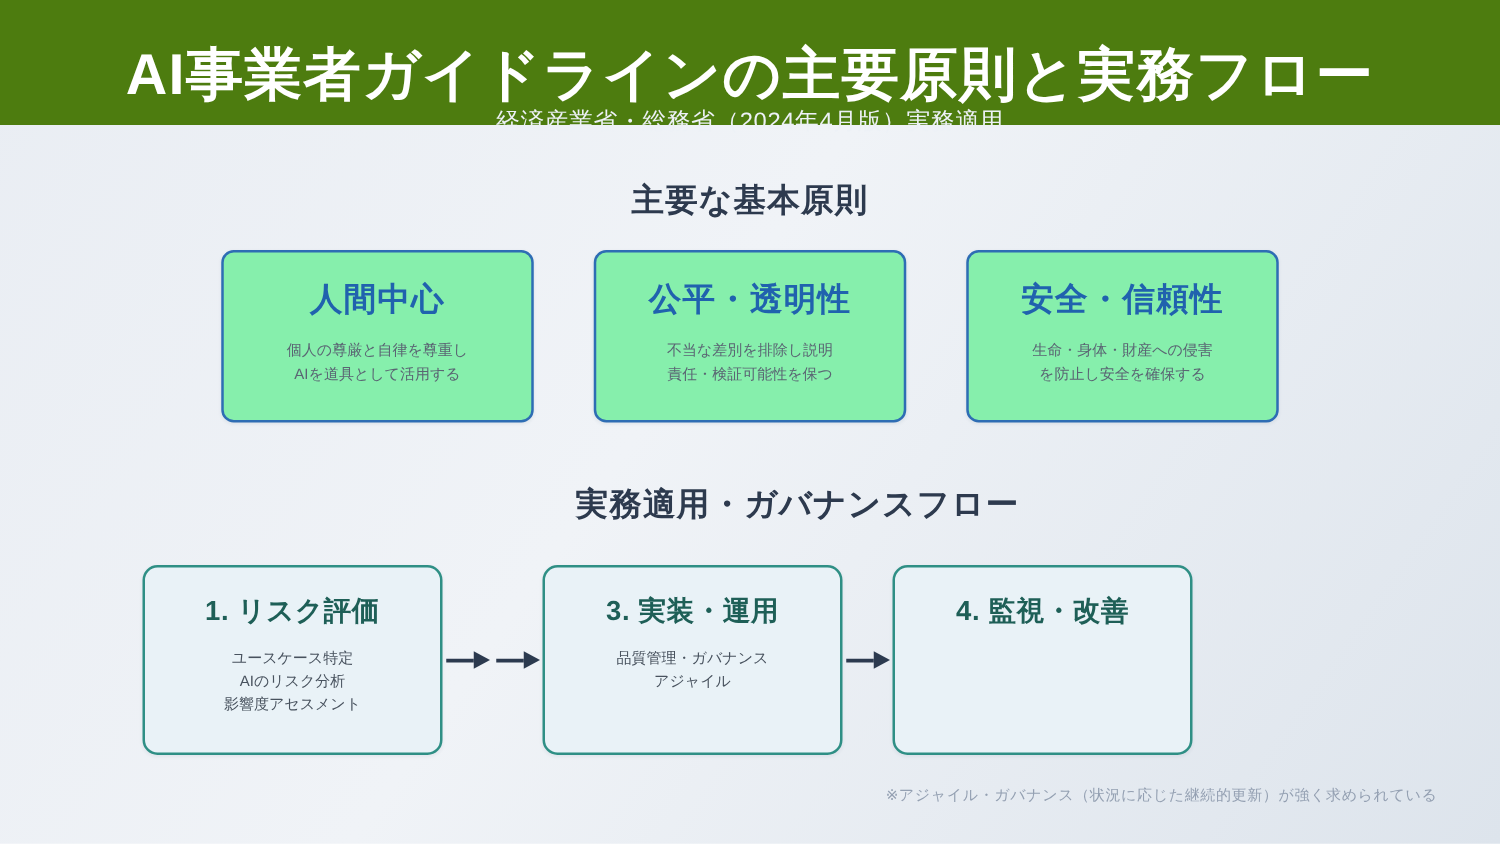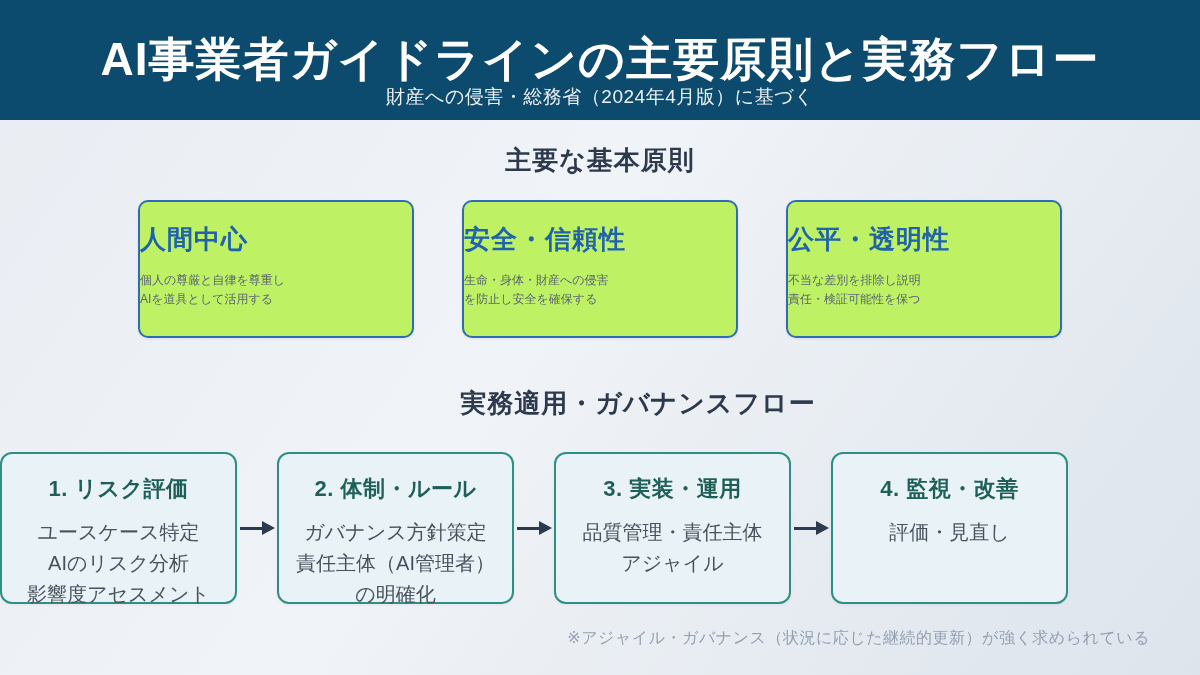--- a/index.html
+++ b/index.html
@@ -10,22 +10,22 @@
     height: 675px;
     overflow: hidden;
     font-family: "Liberation Sans", "DejaVu Sans", sans-serif;
     background: linear-gradient(125deg, #e9edf3 0%, #f0f3f7 45%, #dde4ec 100%);
   }
 
   
   .header {
     position: absolute;
     top: 0; left: 0;
-    width: 1200px; height: 120px;
-    background: #0c4a6e;
+    width: 1200px; height: 100px;
+    background: #4d7c0f;
   }
   .header-title {
     position: absolute;
     top: 34px; left: 0;
     width: 100%;
     text-align: center;
     color: #ffffff;
     font-size: 46px;
     font-weight: 800;
     line-height: 1.1;
@@ -59,26 +59,26 @@
   
   .principles-row {
     position: absolute;
     top: 200px; left: 0;
     width: 1200px;
     display: flex;
     justify-content: center;
     gap: 48px;
   }
   .principle-card {
-    width: 276px;
+    width: 250px;
     height: 138px;
-    background: #bef264;
+    background: #86efac;
     border: 2px solid #2e6db4;
     border-radius: 10px;
-    text-align: left;
+    text-align: center;
     box-shadow: 0 1px 3px rgba(30,58,92,0.08);
   }
   .principle-title {
     margin-top: 20px;
     color: #2062ae;
     font-size: 26px;
     font-weight: 800;
     letter-spacing: 1px;
   }
   .principle-body {
@@ -109,21 +109,21 @@
   .flow-title {
     margin-top: 20px;
     color: #1e5f57;
     font-size: 22px;
     font-weight: 800;
     letter-spacing: 0.5px;
   }
   .flow-body {
     margin-top: 13px;
     color: #48525e;
-    font-size: 20px;
+    font-size: 12px;
     line-height: 1.55;
   }
   .flow-arrow {
     width: 40px;
     height: 16px;
     display: flex;
     align-items: center;
     justify-content: center;
     flex: 0 0 40px;
   }
@@ -138,54 +138,54 @@
     border-top: 7px solid transparent;
     border-bottom: 7px solid transparent;
   }
 
   
   .footnote {
     position: absolute;
     top: 628px;
     right: 50px;
     color: #94a0b2;
-    font-size: 16px;
+    font-size: 12px;
     letter-spacing: 0.5px;
   }
 </style>
 </head>
 <body>
 
 <div class="header">
   <div class="header-title">AI事業者ガイドラインの主要原則と実務フロー</div>
-  <div class="header-subtitle">財産への侵害・総務省（2024年4月版）に基づく</div>
+  <div class="header-subtitle">経済産業省・総務省（2024年4月版）実務適用</div>
 </div>
 
 <div class="section-heading" id="principles-heading">主要な基本原則</div>
 
 <div class="principles-row">
   <div class="principle-card">
     <div class="principle-title">人間中心</div>
     <div class="principle-body">
       <div>個人の尊厳と自律を尊重し</div>
       <div>AIを道具として活用する</div>
     </div>
   </div>
   <div class="principle-card">
+    <div class="principle-title">公平・透明性</div>
+    <div class="principle-body">
+      <div>不当な差別を排除し説明</div>
+      <div>責任・検証可能性を保つ</div>
+    </div>
+  </div>
+  <div class="principle-card">
     <div class="principle-title">安全・信頼性</div>
     <div class="principle-body">
       <div>生命・身体・財産への侵害</div>
       <div>を防止し安全を確保する</div>
-    </div>
-  </div>
-  <div class="principle-card">
-    <div class="principle-title">公平・透明性</div>
-    <div class="principle-body">
-      <div>不当な差別を排除し説明</div>
-      <div>責任・検証可能性を保つ</div>
     </div>
   </div>
 </div>
 
 <div class="section-heading" id="flow-heading">実務適用・ガバナンスフロー</div>
 
 <div class="flow-row">
   <div class="flow-card">
     <div class="flow-title">1. リスク評価</div>
     <div class="flow-body">
@@ -193,48 +193,39 @@
       <div>AIのリスク分析</div>
       <div>影響度アセスメント</div>
     </div>
   </div>
 
   <div class="flow-arrow">
     <span class="arrow-line"></span>
     <span class="arrow-head"></span>
   </div>
 
-  <div class="flow-card">
-    <div class="flow-title">2. 体制・ルール</div>
-    <div class="flow-body">
-      <div>ガバナンス方針策定</div>
-      <div>責任主体（AI管理者）</div>
-      <div>の明確化</div>
-    </div>
-  </div>
 
   <div class="flow-arrow">
     <span class="arrow-line"></span>
     <span class="arrow-head"></span>
   </div>
 
   <div class="flow-card">
     <div class="flow-title">3. 実装・運用</div>
     <div class="flow-body">
-      <div>品質管理・責任主体</div>
+      <div>品質管理・ガバナンス</div>
       <div>アジャイル</div>
     </div>
   </div>
 
   <div class="flow-arrow">
     <span class="arrow-line"></span>
     <span class="arrow-head"></span>
   </div>
 
   <div class="flow-card">
     <div class="flow-title">4. 監視・改善</div>
     <div class="flow-body">
-      <div>評価・見直し</div>
     </div>
   </div>
 </div>
 
 <div class="footnote">※アジャイル・ガバナンス（状況に応じた継続的更新）が強く求められている</div>
 
 </body></html>

